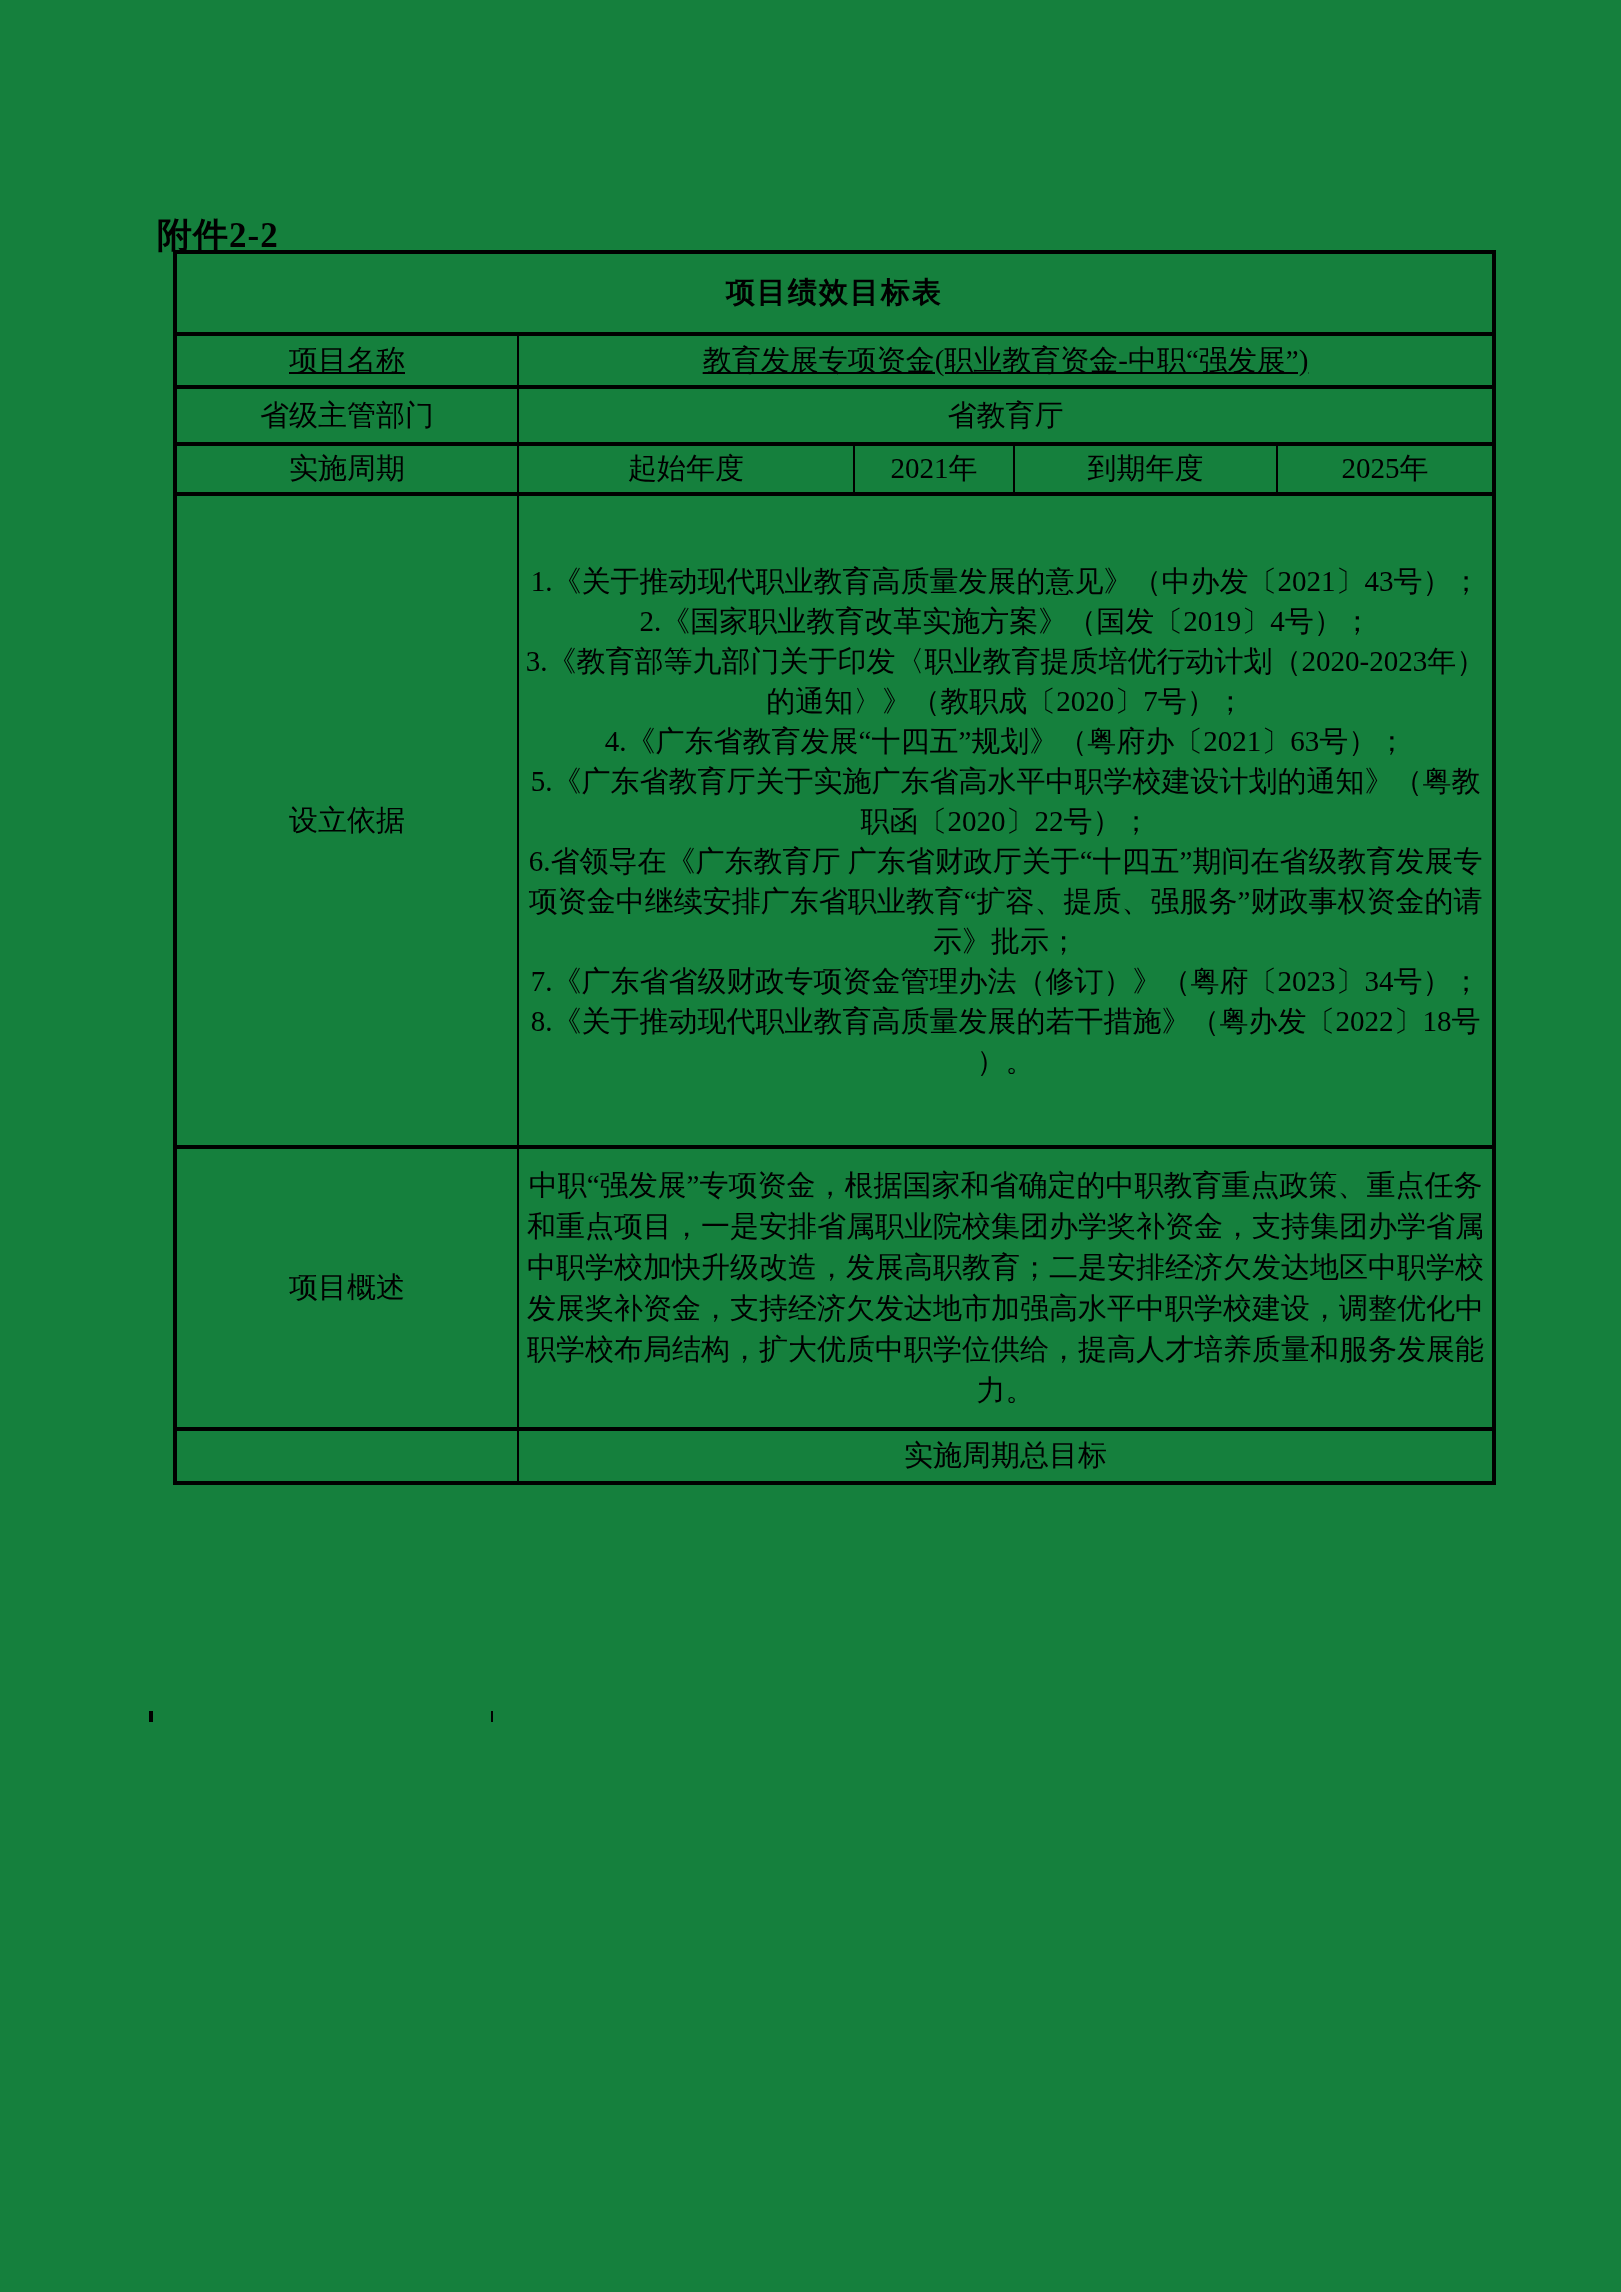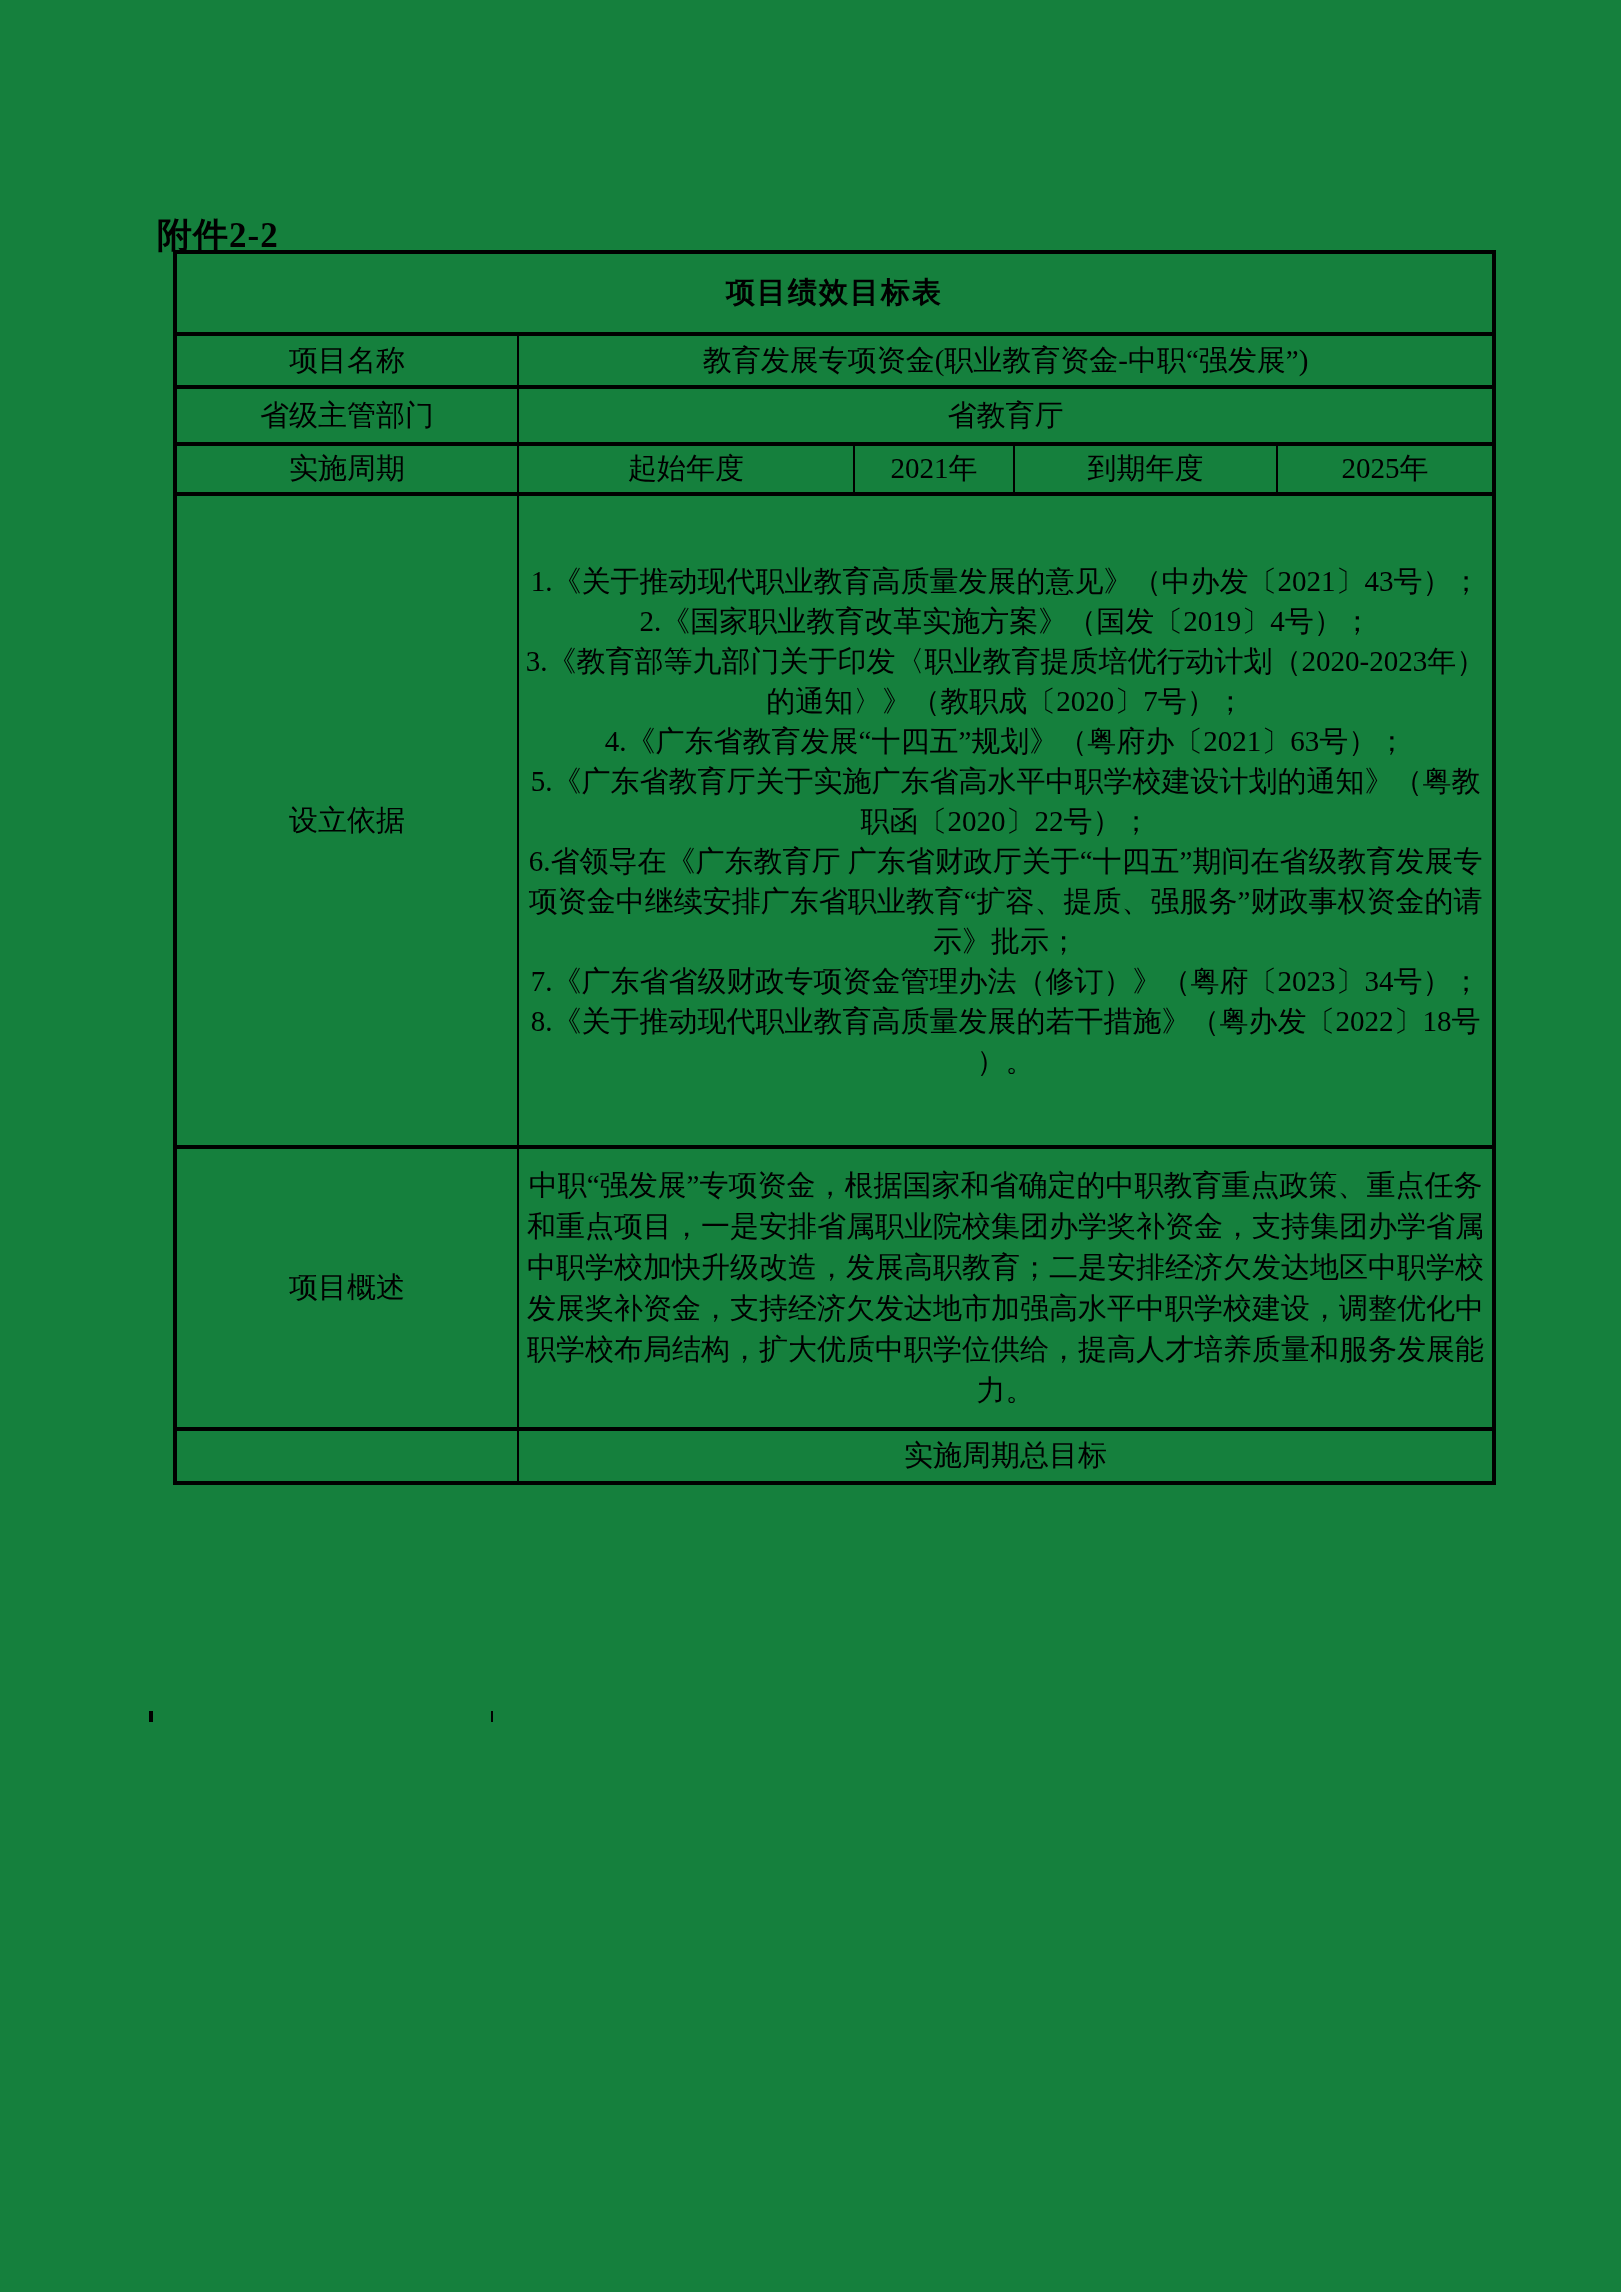--- a/index.html
+++ b/index.html
@@ -37,21 +37,21 @@
     overflow:hidden;
   }
   table.perf td.edge-l{border-left-width:4.9px;}
   table.perf td.edge-r{border-right-width:4.9px;}
   td.title-cell{
     height:78px;
     font-size:51px;
     font-weight:bold;
     letter-spacing:2px;
   }
-  tr.row-std td{height:49px;}
+  tr.row-std td{height:49px;text-decoration:underline;}
   tr.row-type td{height:55px;}
   tr.row-grade td{height:51px;}
   tr.row-dept td{height:53px;}
   tr.row-period td{height:46px;}
   tr.row-budget td{height:65px;}
   td.basis-cell{
     height:649px;
     vertical-align:top;
     text-align:left;
     padding:15.7px 72px 0 11.8px;

